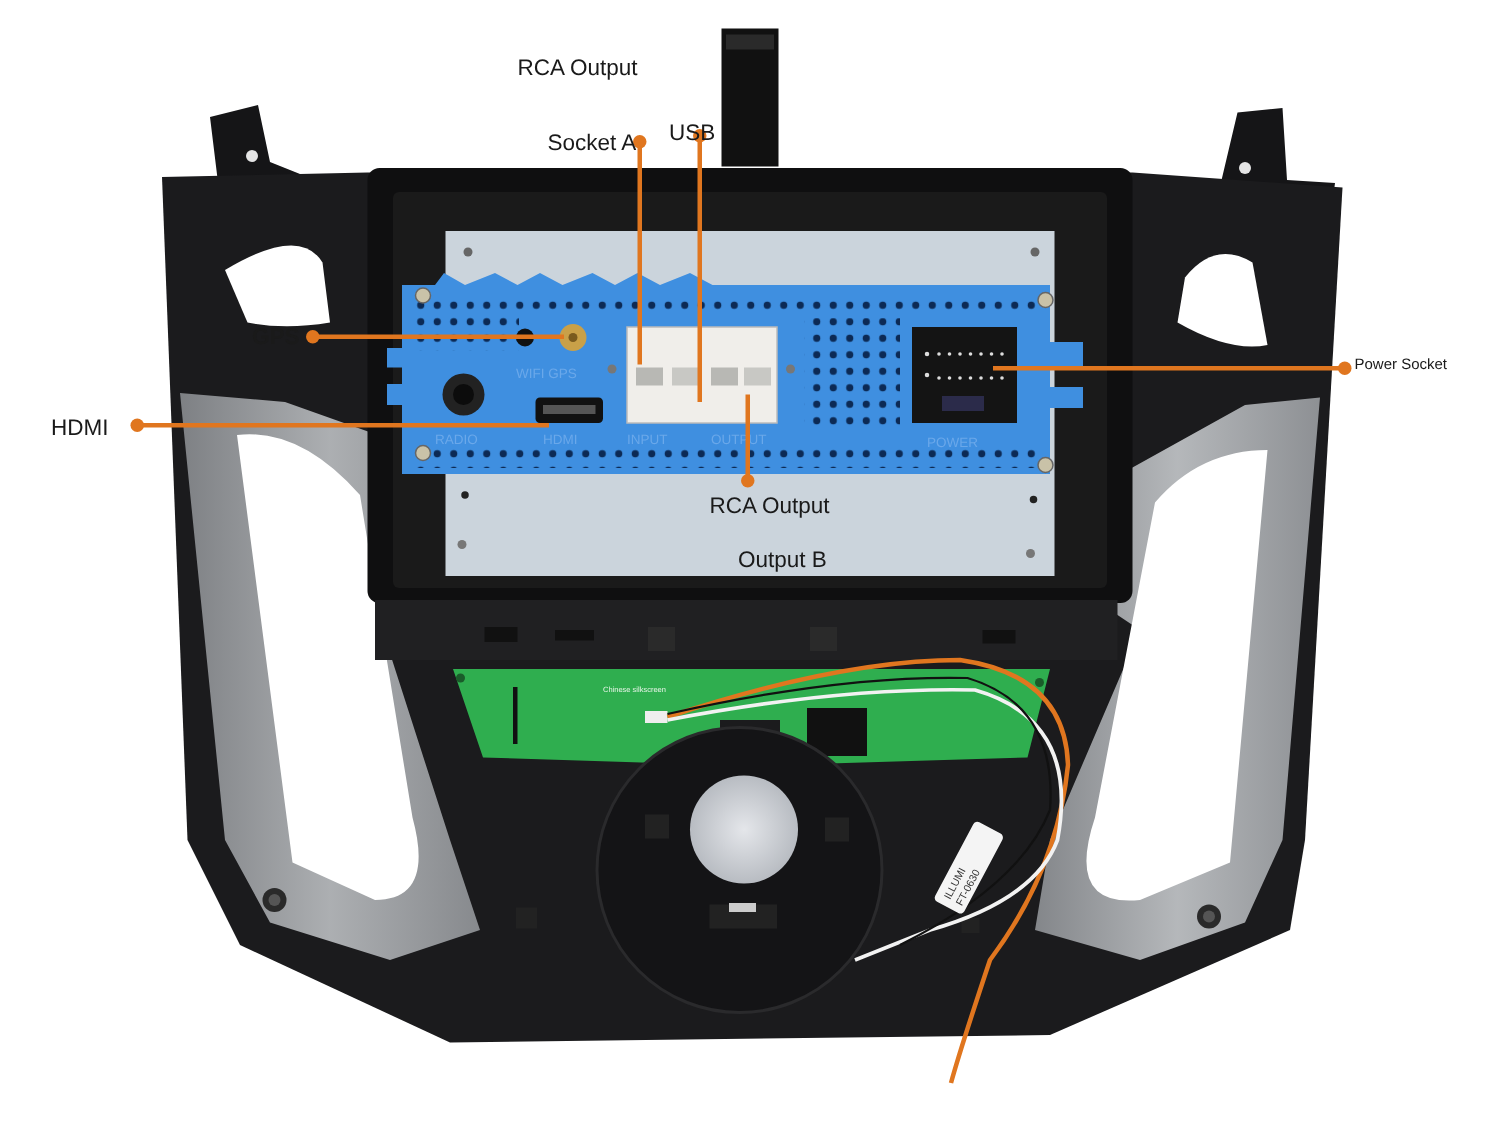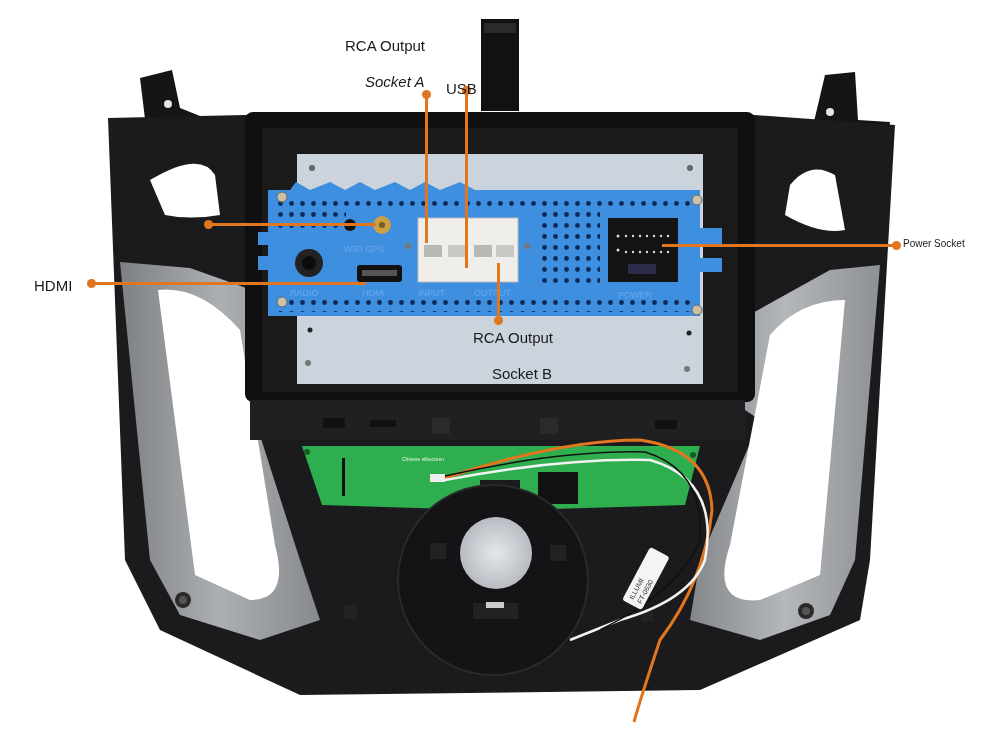--- a/index.html
+++ b/index.html
@@ -187,19 +187,19 @@
 <div class="dot" style="left:87px;top:279px;"></div>
 <div class="hline" style="left:91px;top:282px;width:275px;"></div>
 
 <div class="hline" style="left:662px;top:244px;width:232px;"></div>
 <div class="dot" style="left:892px;top:241px;"></div>
 
 <div class="vline" style="left:497px;top:263px;height:56px;"></div>
 <div class="dot" style="left:494px;top:316px;"></div>
 
 <div class="label" style="left:345px;top:38px;">RCA Output</div>
-<div class="label" style="left:365px;top:74px;font-style:italic;">Socket A</div>
+<div class="label" style="left:365px;top:88px;">Socket A</div>
 <div class="label" style="left:446px;top:81px;">USB</div>
 <div class="label" style="left:168px;top:217px;font-weight:bold;">GPS</div>
 <div class="label" style="left:34px;top:278px;">HDMI</div>
 <div class="label" style="left:903px;top:239px;font-size:10px;">Power Socket</div>
 <div class="label" style="left:473px;top:330px;">RCA Output</div>
-<div class="label" style="left:492px;top:366px;">Socket B</div>
+<div class="label" style="left:492px;top:366px;">Output B</div>
 
 </body></html>

